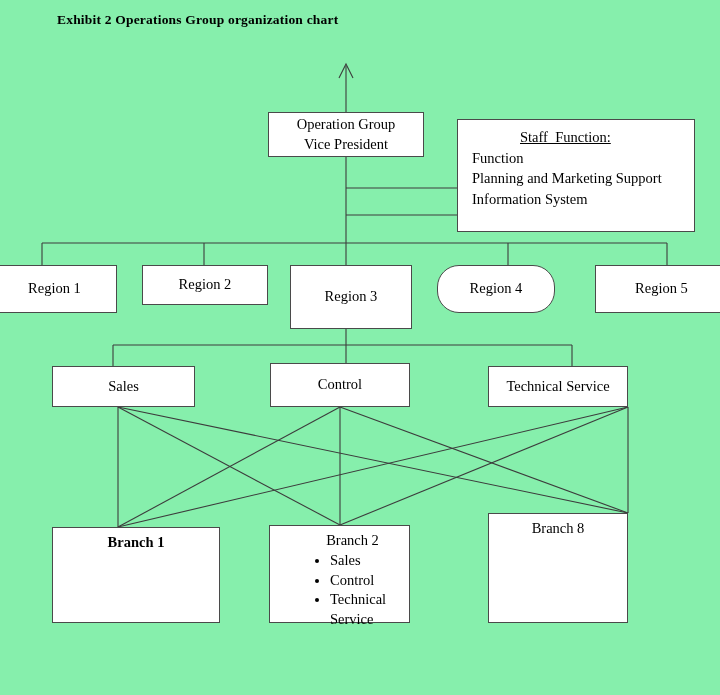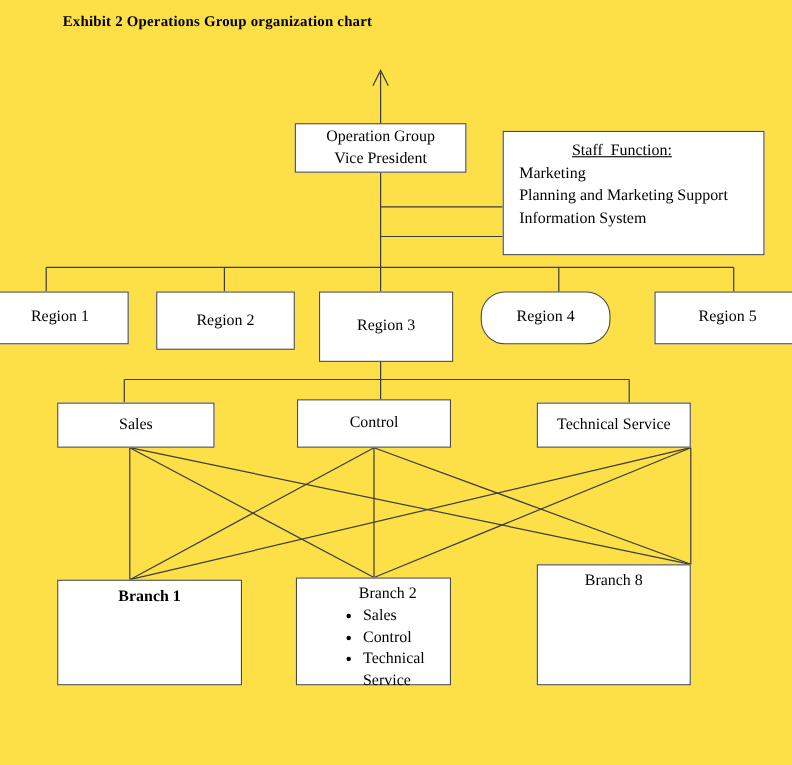--- a/index.html
+++ b/index.html
@@ -5,21 +5,21 @@
   html, body {
     margin: 0;
     padding: 0;
     background: #ffffff;
   }
   #page {
     position: relative;
     width: 720px;
     height: 695px;
     overflow: hidden;
-    background: #fde047;
+    background: #86efac;
     font-family: "Liberation Serif", "DejaVu Serif", serif;
     color: #000000;
   }
   #chart-title {
     position: absolute;
     left: 57px;
     top: 12px;
     font-size: 13.5px;
     font-weight: bold;
     letter-spacing: 0.2px;
@@ -119,29 +119,29 @@
     <line x1="628" y1="407" x2="340" y2="525"></line>
   </svg>
 
   <div class="node centered" style="left:268px; top:112px; width:156px; height:45px;">
     <span class="node-line">Operation Group</span>
     <span class="node-line">Vice President</span>
   </div>
 
   <div class="node staff-box" style="left:457px; top:119px; width:238px; height:113px;">
     <div class="staff-heading">Staff  Function:</div>
-    <div>Marketing</div>
+    <div>Function</div>
     <div>Planning and Marketing Support</div>
     <div>Information System</div>
   </div>
 
   <div class="node centered" style="left:-8px; top:265px; width:125px; height:48px;">
     <span>Region 1</span>
   </div>
-  <div class="node centered" style="left:142px; top:265px; width:126px; height:53px;">
+  <div class="node centered" style="left:142px; top:265px; width:126px; height:40px;">
     <span>Region 2</span>
   </div>
   <div class="node centered" style="left:290px; top:265px; width:122px; height:64px;">
     <span>Region 3</span>
   </div>
   <div class="node centered" style="left:437px; top:265px; width:118px; height:48px;border-radius:22px;">
     <span>Region 4</span>
   </div>
   <div class="node centered" style="left:595px; top:265px; width:133px; height:48px;">
     <span>Region 5</span>

